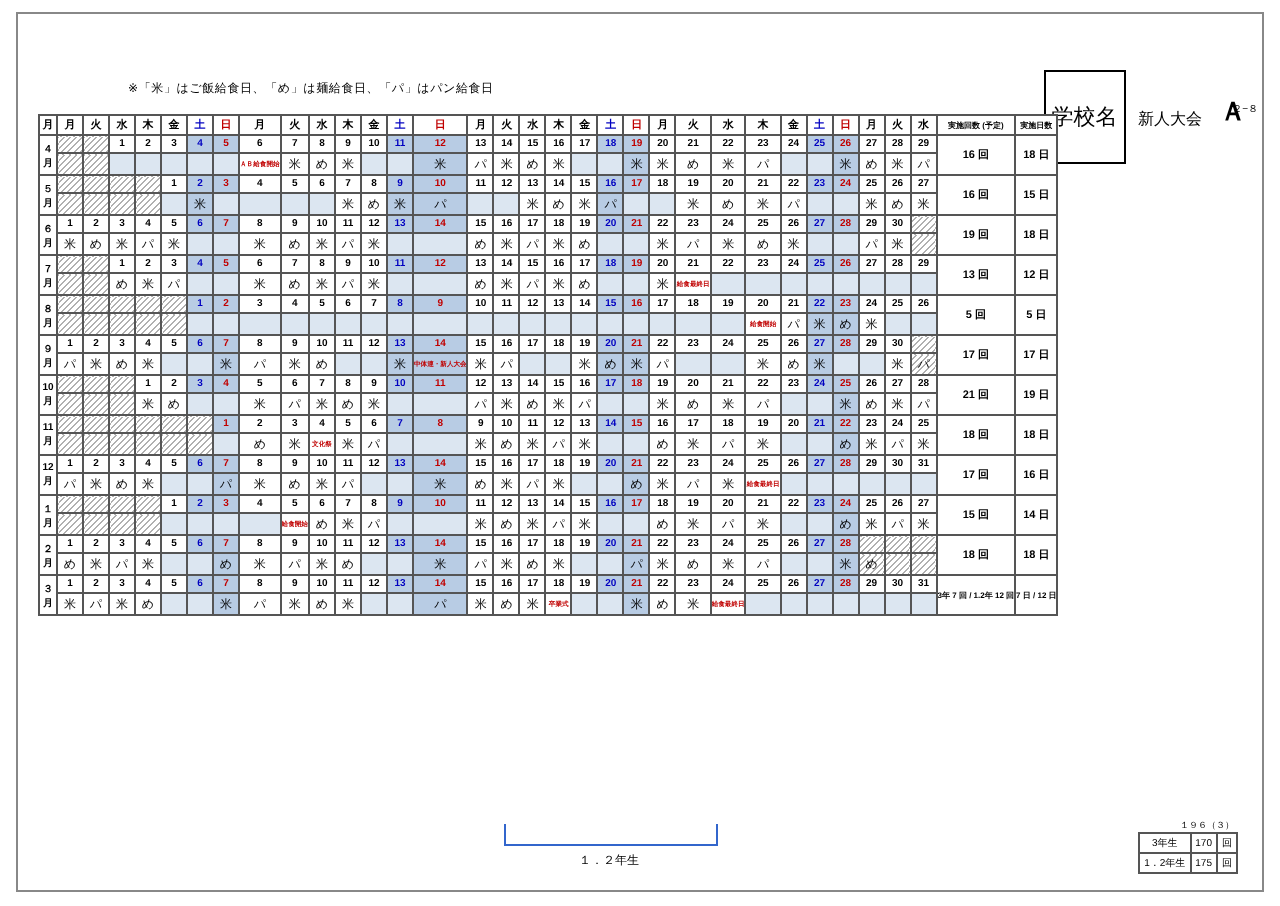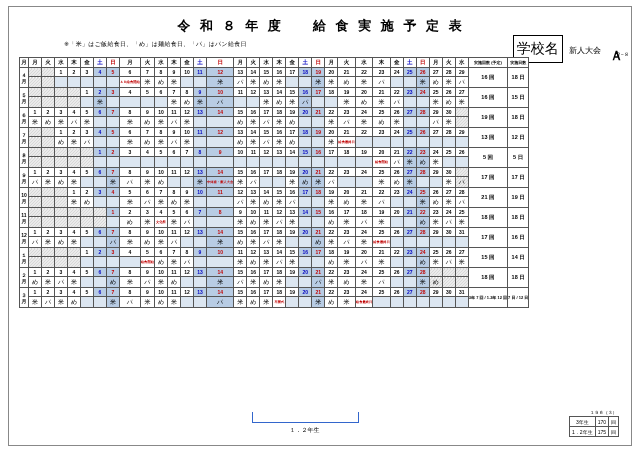--- a/index.html
+++ b/index.html
@@ -18,22 +18,22 @@
   }
   .note{
     position:absolute;left:55px;top:33px;font-size:6px;color:#000;
     letter-spacing:0.3px;
   }
   .schoolbox{
     position:absolute;right:30px;top:28px;font-size:8px;color:#000;
     text-align:right;
   }
   .schoolbox .lbl{
-    display:inline-block;border:1px solid #000;padding:4px 3px;
-    font-size:14px;margin-right:4px;
+    display:inline-block;border:1px solid #000;padding:15px 3px;
+    font-size:11px;margin-right:4px;
   }
   .classbox{
     position:absolute;right:8px;top:40px;font-size:13px;font-weight:bold;
   }
   .classsub{
     position:absolute;right:2px;top:44px;font-size:5px;color:#000;
   }
 
   table.cal{
     position:absolute;left:10px;top:50px;border-collapse:collapse;
@@ -73,21 +73,20 @@
     position:absolute;left:243px;bottom:10px;width:105px;text-align:center;
     font-size:6px;color:#000;
   }
 </style>
 </head>
 <body>
 
 <div id="page">
   <div class="sheet">
 
-    <div class="title">令 和 ８ 年 度 　 給 食 実 施 予 定 表</div>
     <div class="note">※「米」はご飯給食日、「め」は麺給食日、「パ」はパン給食日</div>
 
     <div class="schoolbox">
       <span class="lbl">学校名</span>
       <span>新人大会</span>
     </div>
     <div class="classbox">Ａ</div>
     <div class="classsub">２−８</div>
 
     <table class="cal">

